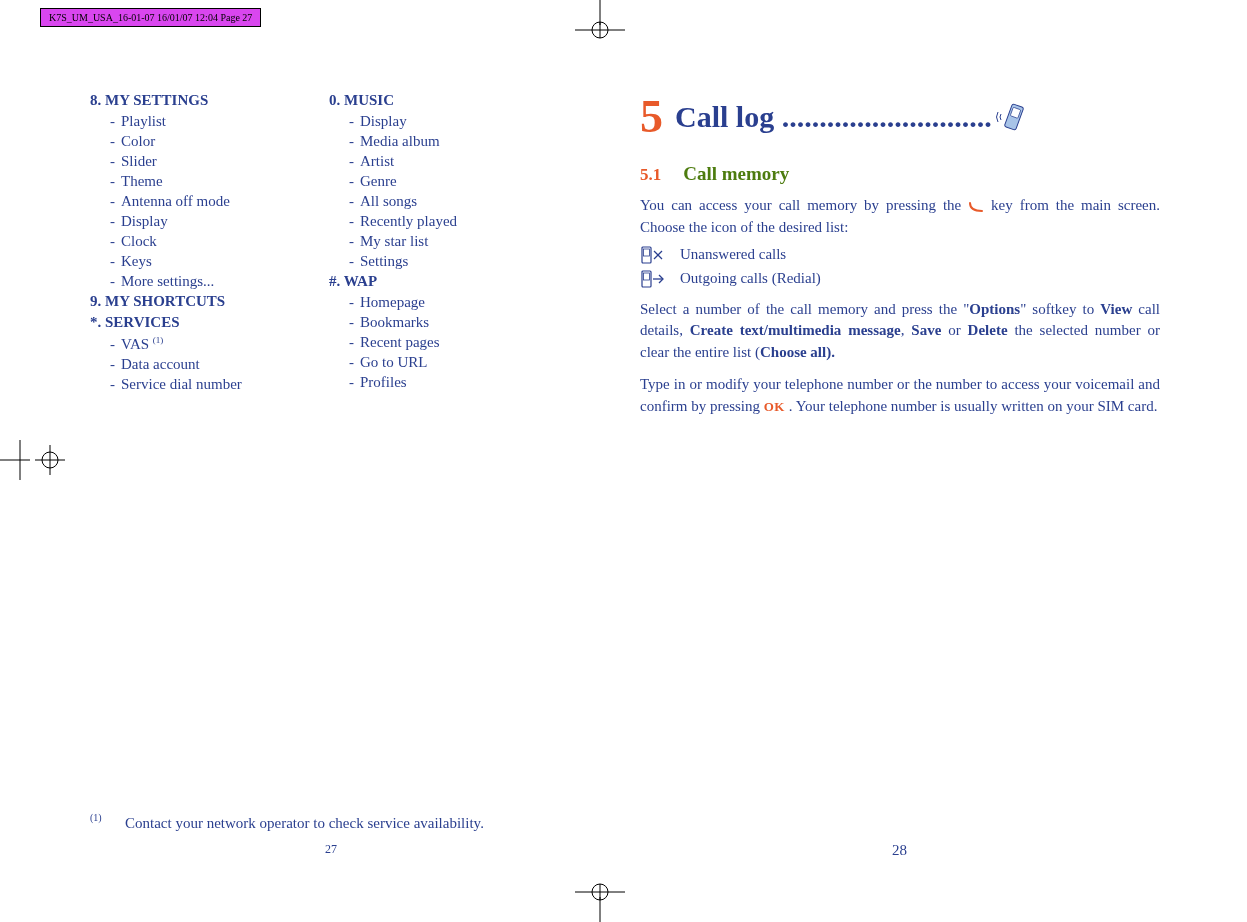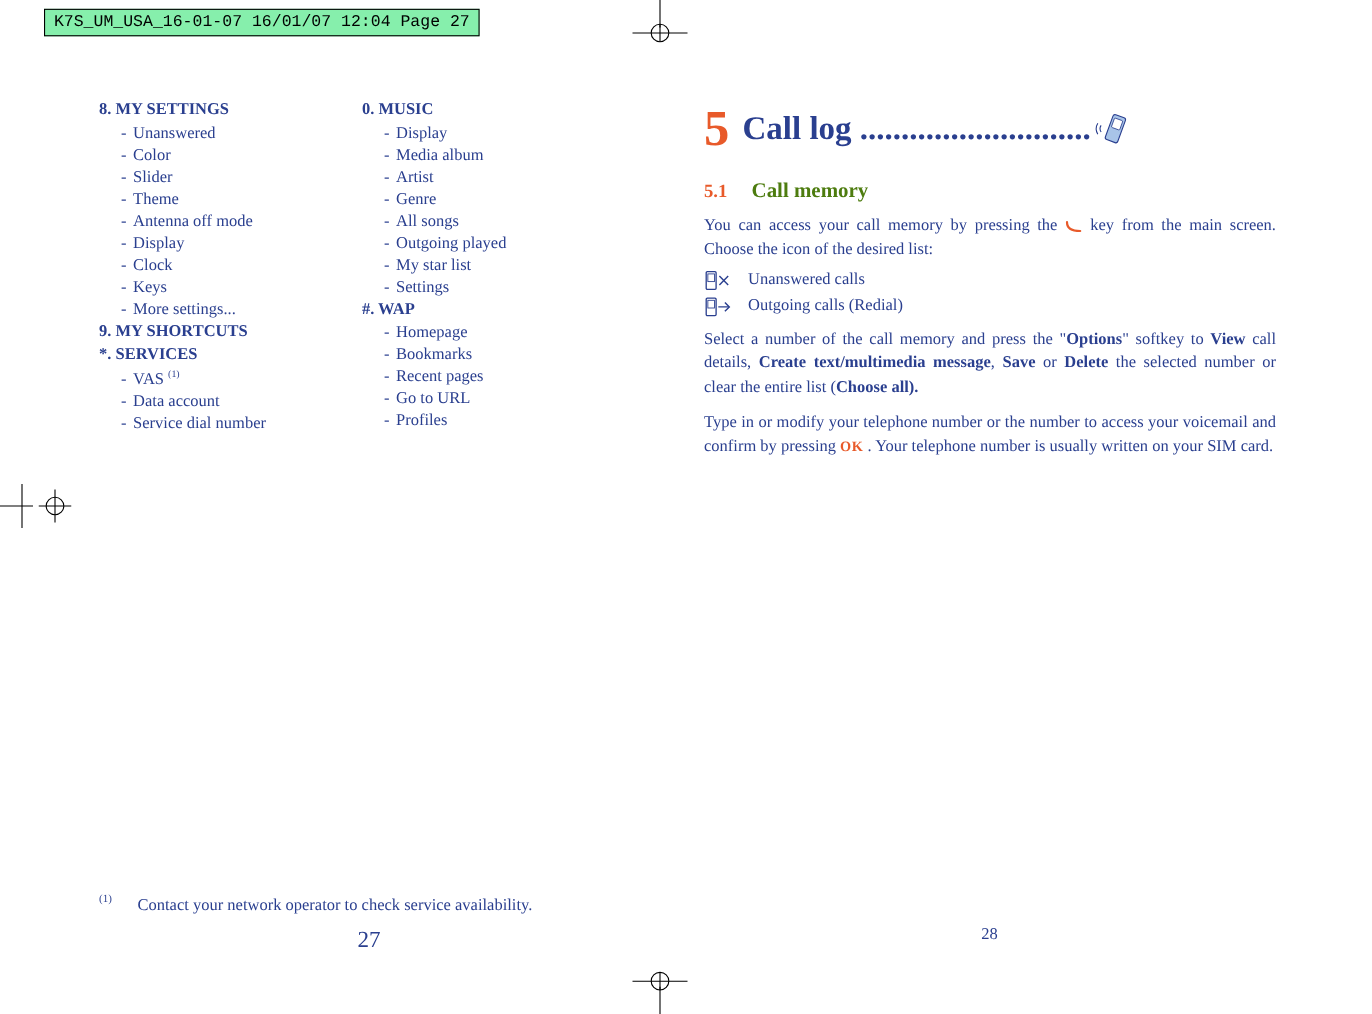--- a/index.html
+++ b/index.html
@@ -12,24 +12,24 @@
     color: #2a3f8f;
     position: relative;
     overflow: hidden;
   }
   .header-bar {
     position: absolute;
     top: 8px;
     left: 40px;
     border: 1px solid #000;
     padding: 3px 8px;
-    font-family: Liberation Mono, monospace;
-    font-size: 15px;
+    font-family: Liberation Serif, serif;
+    font-size: 10px;
     color: #000;
-    background: #86efac;
+    background: #d946ef;
   }
   .crop-mark-top {
     position: absolute;
     top: 0;
     left: 560px;
     width: 80px;
     height: 40px;
   }
   .crop-mark-bottom {
     position: absolute;
@@ -93,21 +93,21 @@
     position: absolute;
     left: 125px;
     top: 815px;
     font-size: 15px;
     color: #2a3f8f;
   }
   .page-num-left {
     position: absolute;
     left: 325px;
     top: 842px;
-    font-size: 21px;
+    font-size: 12px;
     color: #2a3f8f;
   }
   .page-num-right {
     position: absolute;
     left: 892px;
     top: 842px;
     font-size: 15px;
     color: #2a3f8f;
   }
   .chapter-num {
@@ -171,21 +171,21 @@
 </svg>
 <svg class="crop-mark-left2" viewBox="0 0 30 40">
   <circle cx="15" cy="20" r="8" fill="none" stroke="#000" stroke-width="1"></circle>
   <line x1="0" y1="20" x2="30" y2="20" stroke="#000" stroke-width="1"></line>
   <line x1="15" y1="5" x2="15" y2="35" stroke="#000" stroke-width="1"></line>
 </svg>
 
 <div class="page-left">
   <div class="menu-col">
     <div class="menu-heading">8. MY SETTINGS</div>
-    <div class="menu-item"><span class="dash">-</span><span>Unanswered</span></div>
+    <div class="menu-item"><span class="dash">-</span><span>Playlist</span></div>
     <div class="menu-item"><span class="dash">-</span><span>Color</span></div>
     <div class="menu-item"><span class="dash">-</span><span>Slider</span></div>
     <div class="menu-item"><span class="dash">-</span><span>Theme</span></div>
     <div class="menu-item"><span class="dash">-</span><span>Antenna off mode</span></div>
     <div class="menu-item"><span class="dash">-</span><span>Display</span></div>
     <div class="menu-item"><span class="dash">-</span><span>Clock</span></div>
     <div class="menu-item"><span class="dash">-</span><span>Keys</span></div>
     <div class="menu-item"><span class="dash">-</span><span>More settings...</span></div>
 
     <div class="menu-heading">9. MY SHORTCUTS</div>
@@ -196,21 +196,21 @@
     <div class="menu-item"><span class="dash">-</span><span>Service dial number</span></div>
   </div>
 
   <div class="menu-col">
     <div class="menu-heading">0. MUSIC</div>
     <div class="menu-item"><span class="dash">-</span><span>Display</span></div>
     <div class="menu-item"><span class="dash">-</span><span>Media album</span></div>
     <div class="menu-item"><span class="dash">-</span><span>Artist</span></div>
     <div class="menu-item"><span class="dash">-</span><span>Genre</span></div>
     <div class="menu-item"><span class="dash">-</span><span>All songs</span></div>
-    <div class="menu-item"><span class="dash">-</span><span>Outgoing played</span></div>
+    <div class="menu-item"><span class="dash">-</span><span>Recently played</span></div>
     <div class="menu-item"><span class="dash">-</span><span>My star list</span></div>
     <div class="menu-item"><span class="dash">-</span><span>Settings</span></div>
 
     <div class="menu-heading">#. WAP</div>
     <div class="menu-item"><span class="dash">-</span><span>Homepage</span></div>
     <div class="menu-item"><span class="dash">-</span><span>Bookmarks</span></div>
     <div class="menu-item"><span class="dash">-</span><span>Recent pages</span></div>
     <div class="menu-item"><span class="dash">-</span><span>Go to URL</span></div>
     <div class="menu-item"><span class="dash">-</span><span>Profiles</span></div>
   </div>

